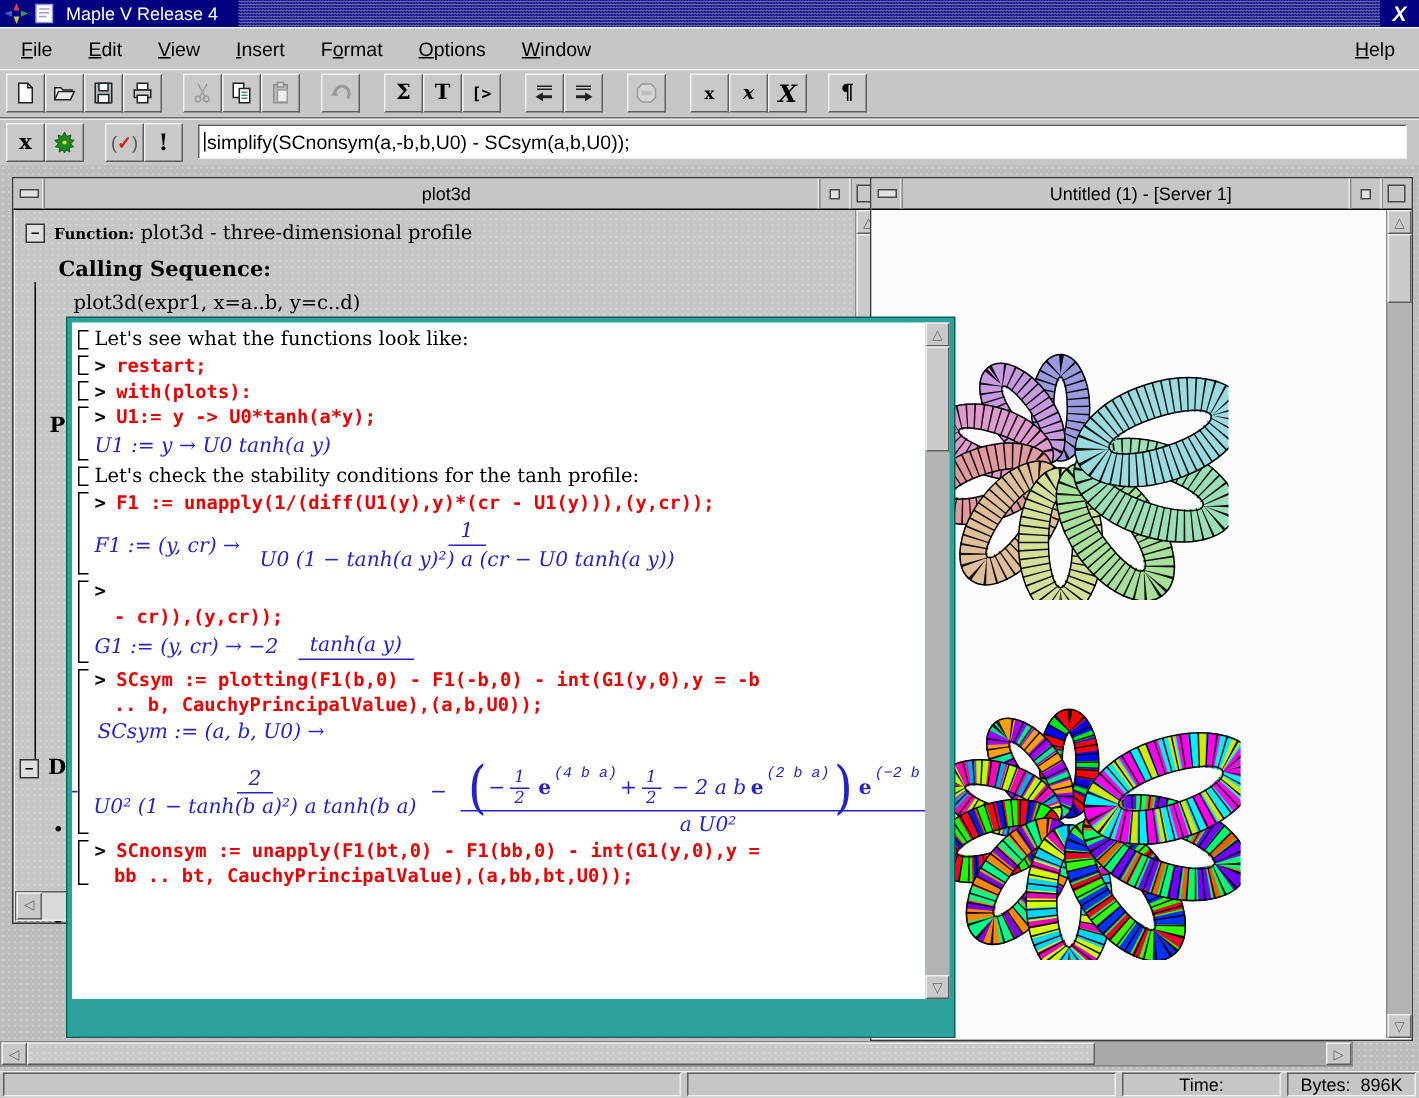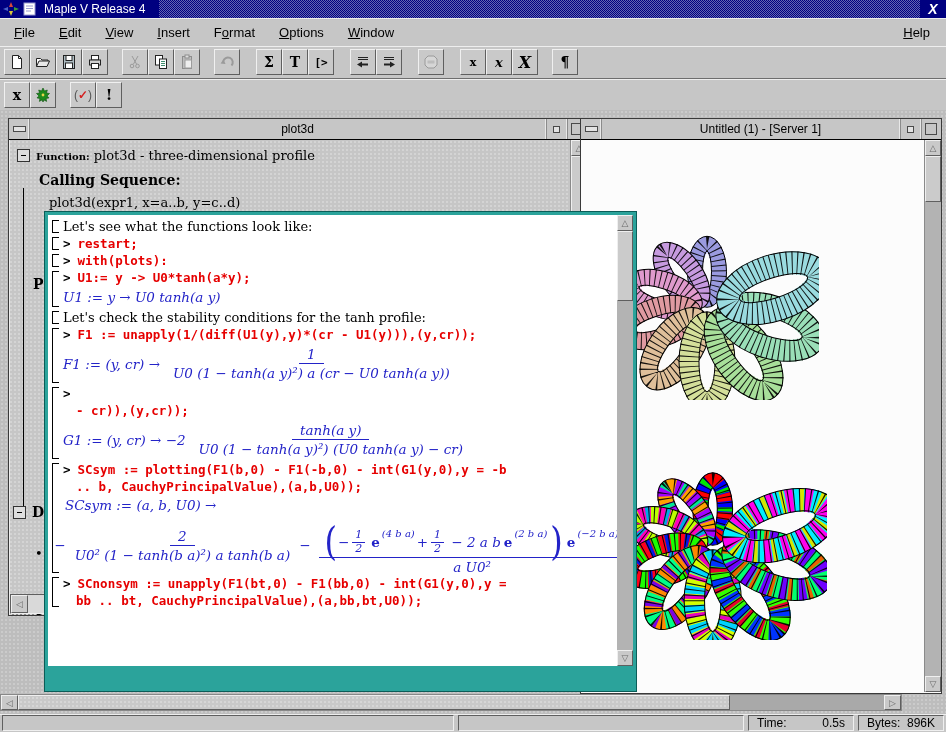--- a/index.html
+++ b/index.html
@@ -102,38 +102,38 @@
   .mout{display:flex;justify-content:flex-start;align-items:center;margin:3px 0 4px;color:#2323c8;
     font-family:"DejaVu Serif",serif;font-style:italic;font-size:13.5px;}
   .mout.left{justify-content:flex-start;margin:2px 0 2px 2px;}
   .mlhs{margin-right:9px;}
   .frac{display:inline-flex;flex-direction:column;align-items:center;margin:0 4px;}
   .fnum{border-bottom:1px solid #2323c8;padding:0 8px 1px;text-align:center;}
   .fden{padding-top:1px;text-align:center;white-space:pre;}
   .bigrow{display:flex;justify-content:center;align-items:center;margin:2px 0 0;color:#2323c8;
     font-family:"DejaVu Serif",serif;font-style:italic;font-size:13.5px;}
   .numflex{display:inline-flex;align-items:center;border-bottom:1px solid #2323c8;padding:14px 4px 2px;white-space:pre;}
-  .msup{font-size:10px;position:relative;top:-9px;margin:0 2px 0 2px;white-space:pre;}
+  .msup{font-size:10px;position:relative;top:-9px;margin:0 2px 0 2px;white-space:pre;font-family:Liberation Mono, monospace;}
   .ee{font-style:normal;font-weight:bold;margin-left:3px;}
   .sfrac{display:inline-flex;flex-direction:column;align-items:center;font-size:11px;line-height:1.15;margin:0 3px;}
   .sfrac .sn{border-bottom:1px solid #2323c8;padding:0 3px;}
   .bigp{font-size:32px;font-weight:200;font-style:normal;transform:scaleY(1.2);line-height:.8;position:relative;top:1px;padding:0 1px;}
   .msign{margin:0 5px;}
   
   .main-hscroll{position:absolute;left:0;top:584px;width:902px;height:17px;background:#a9a9a9;display:flex;border:1px solid #888;box-sizing:border-box;}
   .main-hscroll .sarrow{width:17px;height:100%;}
   .hthumb{width:712px;background:#c9c9c9;border:1px solid;border-color:#efefef #5f5f5f #5f5f5f #efefef;box-sizing:border-box;
     background-image:radial-gradient(#d6d6d6 1px,transparent 1px);background-size:4px 4px;flex:none;}
   .htrough{flex:1;background:#a9a9a9;}
   
   .statusbar{position:absolute;left:0;top:714px;width:946px;height:18px;background:#c6c6c6;display:flex;align-items:stretch;
     box-shadow:inset 0 1px 0 #eee;font-size:12px;}
   .spanel{border:1px solid;border-color:#5f5f5f #efefef #efefef #5f5f5f;margin:1px 2px;display:flex;align-items:center;
     justify-content:space-between;padding:0 8px;box-sizing:border-box;white-space:nowrap;}
-  .sp1{width:452px;} .sp2{flex:1;} .sp-time{width:106px;} .sp-bytes{width:86px;}
+  .sp1{width:452px;} .sp2{flex:1;} .sp-time{width:106px;flex-direction:column;} .sp-bytes{width:86px;}
 </style>
 </head>
 <body>
 
 <div class="screen">
 
   <div class="titlebar">
     <svg class="tb-logo" viewBox="0 0 16 14">
       <path d="M8 0l2 5H6z" fill="#d84a3a"></path>
         <path d="M16 7l-5 2V5z" fill="#3a9a3a"></path>
@@ -262,20 +262,21 @@
         </svg>
       </span>
     <span class="tbtn ml14">
         <span style="font-size:12px;color:#555;">(</span>
         <span style="color:#d42020;font-size:12px;font-weight:bold;">✓</span>
         <span style="font-size:12px;color:#555;">)</span>
       </span>
     <span class="tbtn">
         <span class="glyph" style="font-size:15px;">!</span>
       </span>
+    <span class="ctx-input"><span class="caret"></span><span>simplify(SCnonsym(a,-b,b,U0) - SCsym(a,b,U0));</span></span>
   </div>
 
   <div class="workspace">
 
     <div class="win help-win" style="z-index:1;">
       <div class="wtitle dots">
         <span class="wbox l">
             <span class="g-menu"></span>
           </span>
         <span class="ttext">plot3d</span>
@@ -543,21 +544,20 @@
               <div class="irow">
                   <span class="prompt">&gt;</span>
                 </div>
               <div class="irow cont">
                   <span class="code">- cr)),(y,cr));</span>
                 </div>
               <div class="mout">
                 <span class="mlhs">G1 := (y, cr) → −2</span>
                 <span class="frac">
                     <span class="fnum">tanh(a y)</span>
-                    <span class="fden">U0 (1 − tanh(a y)²) (U0 tanh(a y) − cr)</span>
                   </span>
               </div>
             </div>
           </div>
 
           <div class="grp">
             <span class="bracket"></span>
             <div class="gbody">
               <div class="irow">
                   <span class="prompt">&gt;</span>

